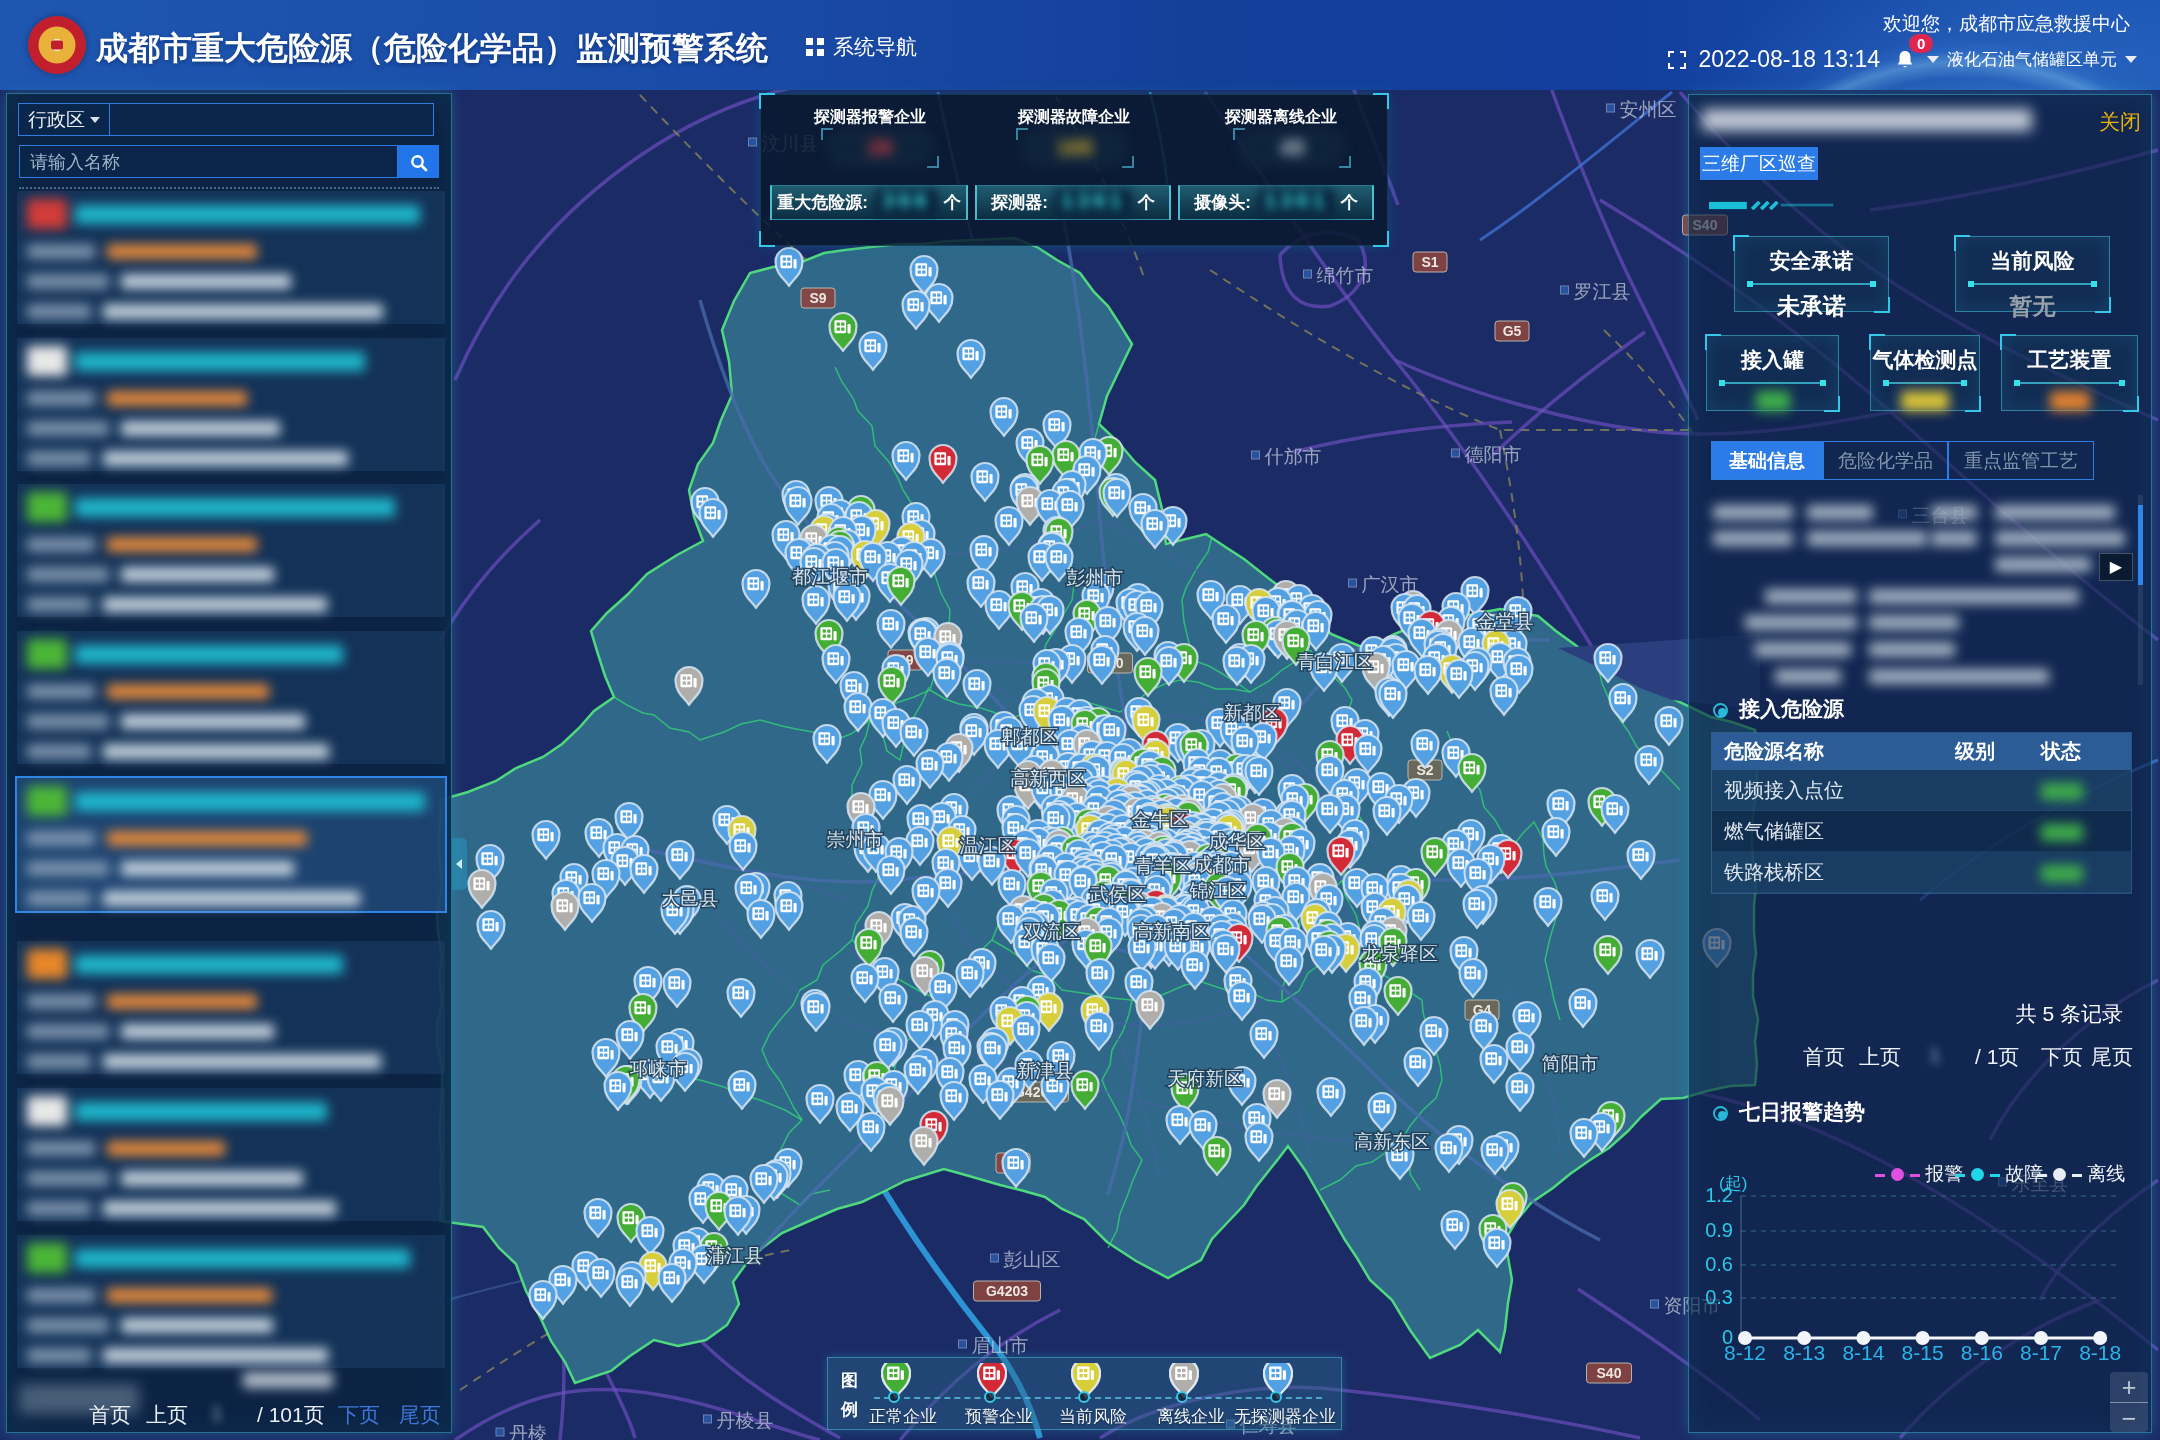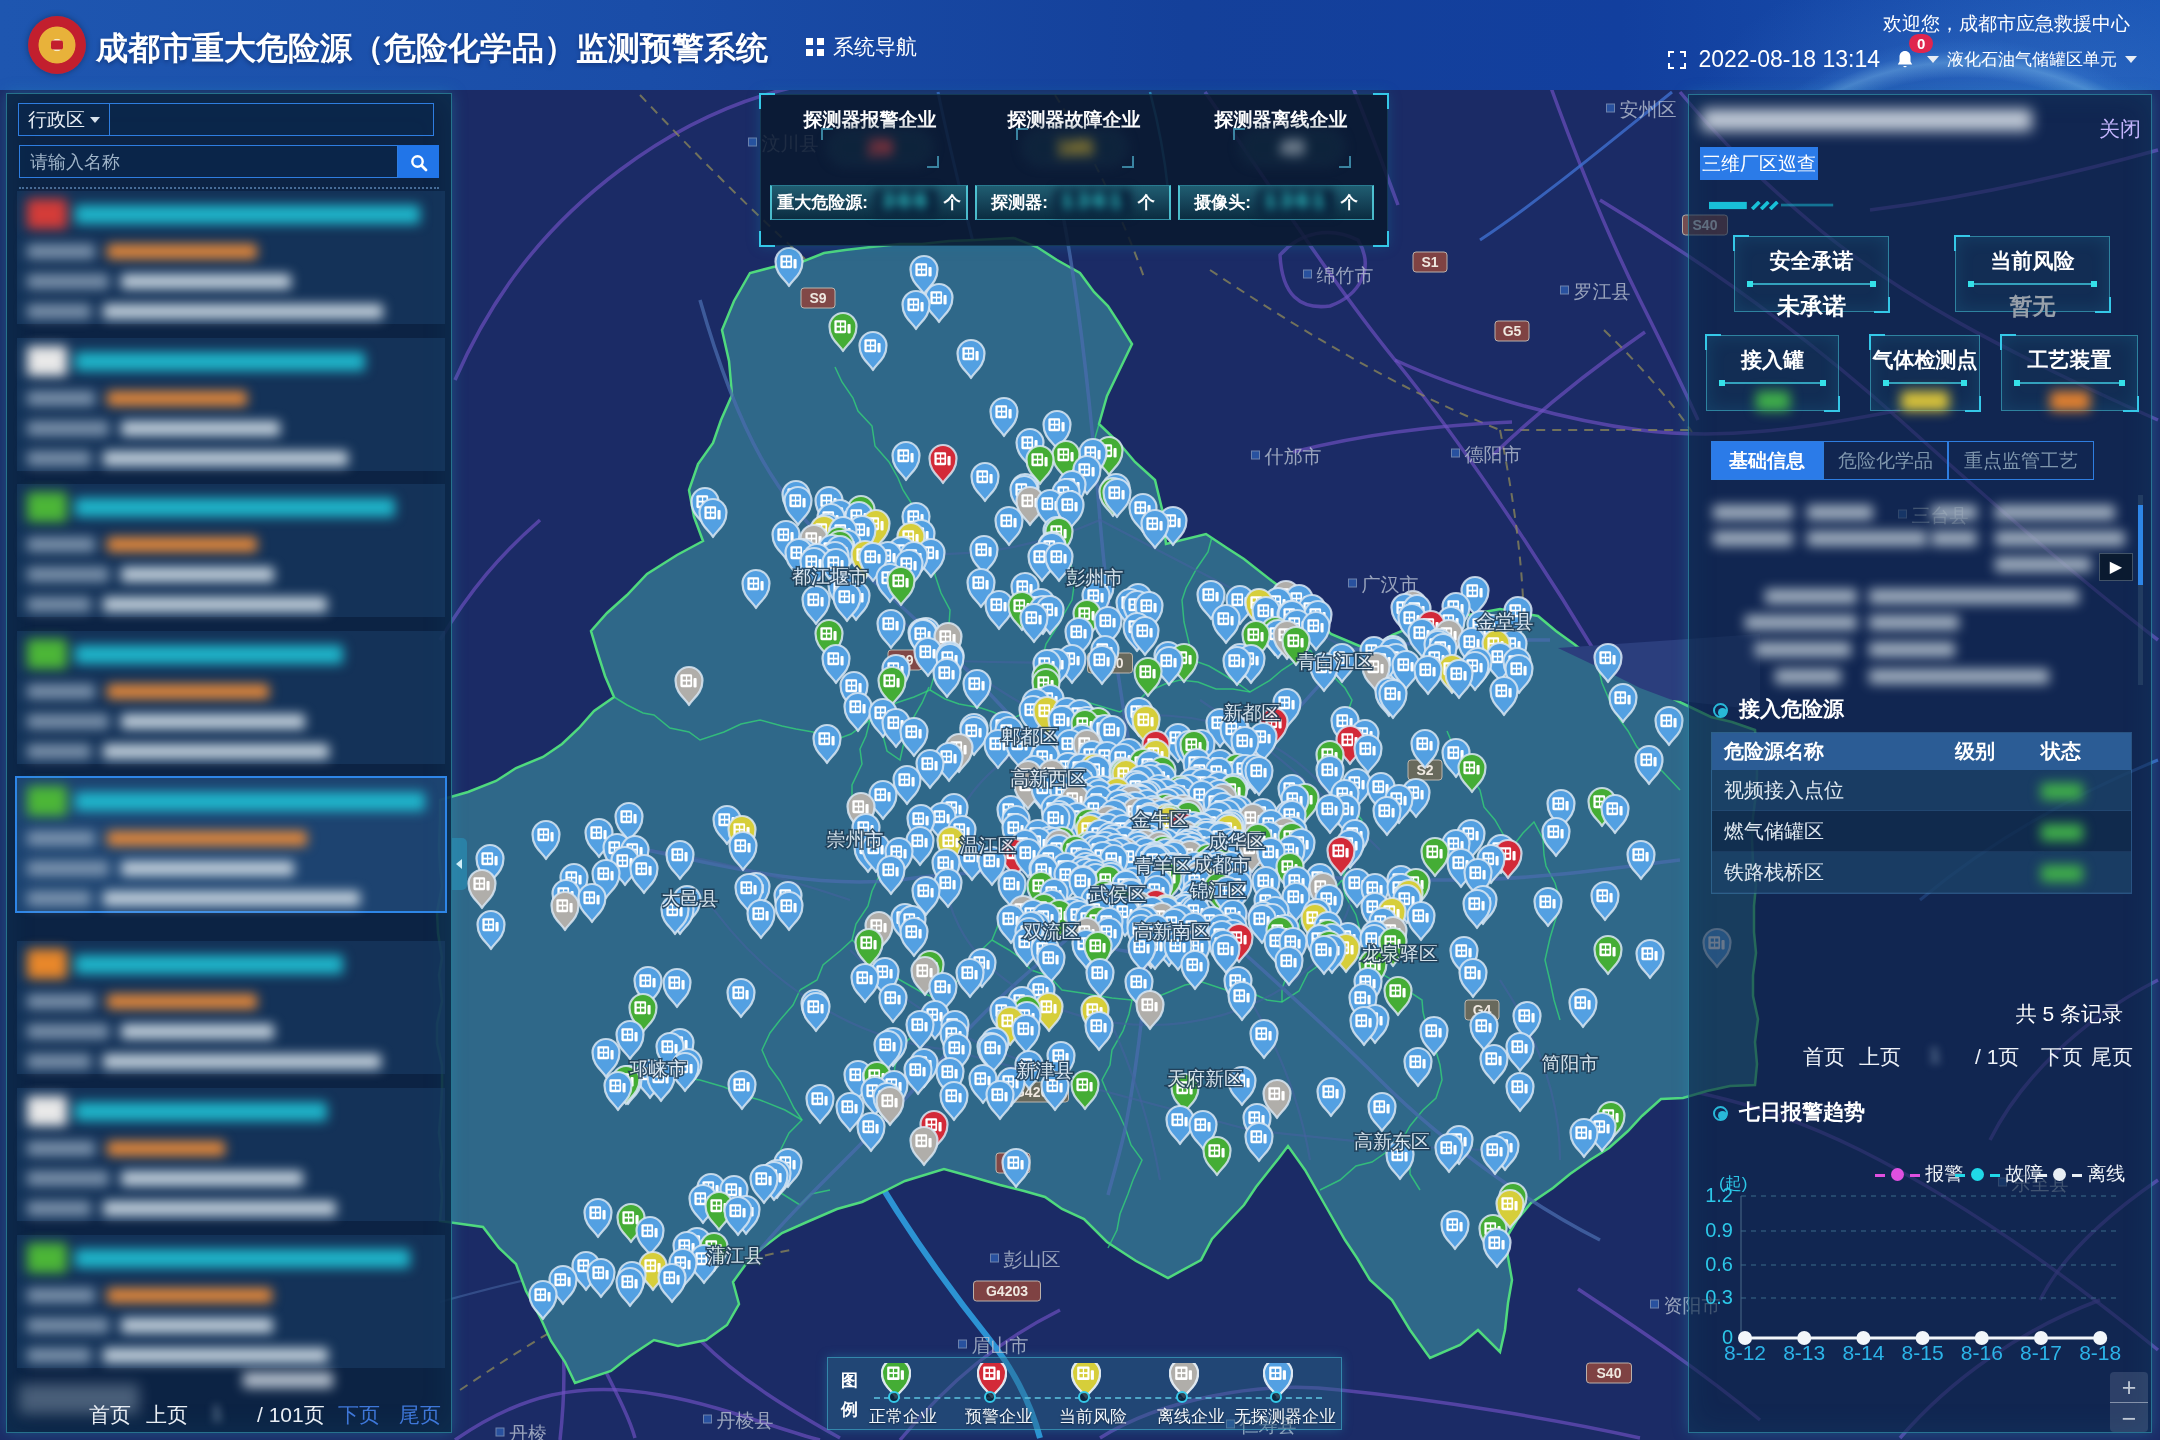--- a/index.html
+++ b/index.html
@@ -59,21 +59,21 @@
 #ltab{position:absolute;left:452px;top:838px;width:15px;height:52px;background:rgba(40,150,190,.55);border-radius:0 5px 5px 0;z-index:5}
 #ltab:after{content:"";position:absolute;left:4px;top:21px;border-top:5px solid transparent;border-bottom:5px solid transparent;border-right:6px solid #cfeef8}
 
 #tstats{position:absolute;left:760px;top:94px;width:628px;height:152px;background:rgba(9,25,46,.86);
  box-shadow:0 0 12px rgba(20,120,160,.4);z-index:6;border:1px solid rgba(50,150,180,.25)}
 .corner{position:absolute;width:16px;height:16px;border:2px solid #35c8e8}
 .c-tl{left:-2px;top:-2px;border-right:none;border-bottom:none}
 .c-tr{right:-2px;top:-2px;border-left:none;border-bottom:none}
 .c-bl{left:-2px;bottom:-2px;border-right:none;border-top:none}
 .c-br{right:-2px;bottom:-2px;border-left:none;border-top:none}
-.tst{position:absolute;top:12px;width:210px;text-align:center;color:#fff;font-size:19px;font-weight:bold}
+.tst{position:absolute;top:12px;width:210px;text-align:center;color:#fff;font-size:16px;font-weight:bold}
 .tnum{position:absolute;top:36px;width:102px;height:33px;background:rgba(14,36,60,.92);border-radius:16px;
  box-shadow:0 0 0 1px rgba(90,140,180,.3);text-align:center;font-size:22px;font-weight:bold;line-height:33px;filter:blur(6px)}
 .tnw{position:absolute;top:33px;width:118px;height:40px}
 .tnw:before,.tnw:after{content:"";position:absolute;width:10px;height:10px;border:2px solid rgba(80,180,210,.7)}
 .tnw:before{left:0;top:0;border-right:none;border-bottom:none}
 .tnw:after{right:0;bottom:0;border-left:none;border-top:none}
 .cntbox{position:absolute;top:90px;height:35px;background:linear-gradient(180deg,rgba(34,100,120,.9),rgba(11,46,66,.92));
  border:1px solid rgba(70,200,220,.5);border-left:2px solid rgba(90,220,235,.8);border-right:2px solid rgba(90,220,235,.8);display:flex;align-items:center;justify-content:center;color:#fff;font-size:17px;font-weight:bold;white-space:nowrap}
 .led{display:inline-block;background:#08203a;height:27px;border-radius:2px;margin:0 7px;color:#35e0e0;
  font-family:"Liberation Mono",monospace;font-size:22px;line-height:27px;letter-spacing:3px;text-align:center;filter:blur(5px);font-weight:bold}
@@ -81,21 +81,21 @@
 #legend{position:absolute;left:827px;top:1357px;width:515px;height:73px;background:rgba(42,105,135,.45);
  border:1px solid rgba(70,190,215,.55);box-shadow:0 0 10px rgba(40,160,190,.35);z-index:6}
 #legend .t{position:absolute;left:26px;top:8px;color:#fff;font-size:17px;line-height:29px;font-weight:bold}
 .lgpin{position:absolute;top:5px;width:30px;height:36px}
 #lgline{position:absolute;left:46px;top:39px;width:448px;border-top:2px dashed rgba(90,190,220,.8)}
 .lgdot{position:absolute;top:33px;width:12px;height:12px;border:2px solid #35c8e8;border-radius:50%;background:rgba(8,30,50,.8)}
 .lglab{position:absolute;top:47px;color:#f2f6fa;font-size:17px;white-space:nowrap;text-shadow:0 1px 2px rgba(0,0,0,.5)}
 
 #rpanel{left:1688px;top:94px;width:464px;height:1339px;background:rgba(11,36,68,.62)}
 #rtitle{position:absolute;left:13px;top:14px;width:330px;height:22px;background:#d5dde6;border-radius:3px;filter:blur(7px);opacity:.9}
-#rclose{position:absolute;right:10px;top:20px;color:#c4b5fd;font-size:21px}
+#rclose{position:absolute;right:10px;top:13px;color:#eab308;font-size:21px}
 #rbtn3d{position:absolute;left:11px;top:52px;width:118px;height:33px;background:#2b7be8;color:#fff;font-size:19px;text-align:center;line-height:33px;white-space:nowrap}
 #rdivider{position:absolute;left:10px;top:106px;width:200px;height:9px}
 .pmbox{position:absolute;height:76px;border:1px solid rgba(70,200,220,.55);background:rgba(20,60,92,.35);box-shadow:inset 0 0 18px rgba(40,150,190,.2)}
 .pmbox .h{margin-top:10px;text-align:center;color:#fff;font-size:21px;font-weight:bold}
 .pmbox .ln{position:relative;margin:8px 14px 0;border-top:2px solid rgba(60,190,215,.8)}
 .pmbox .ln:before,.pmbox .ln:after{content:"";position:absolute;top:-4px;width:6px;height:6px;background:#35e0e8}
 .pmbox .ln:before{left:-2px}.pmbox .ln:after{right:-2px}
 .pmbox .v{margin-top:6px;text-align:center;font-size:23px;font-weight:bold;color:#fff}
 .pmbox .vb{display:inline-block;height:20px;border-radius:3px;filter:blur(6px)}
 

